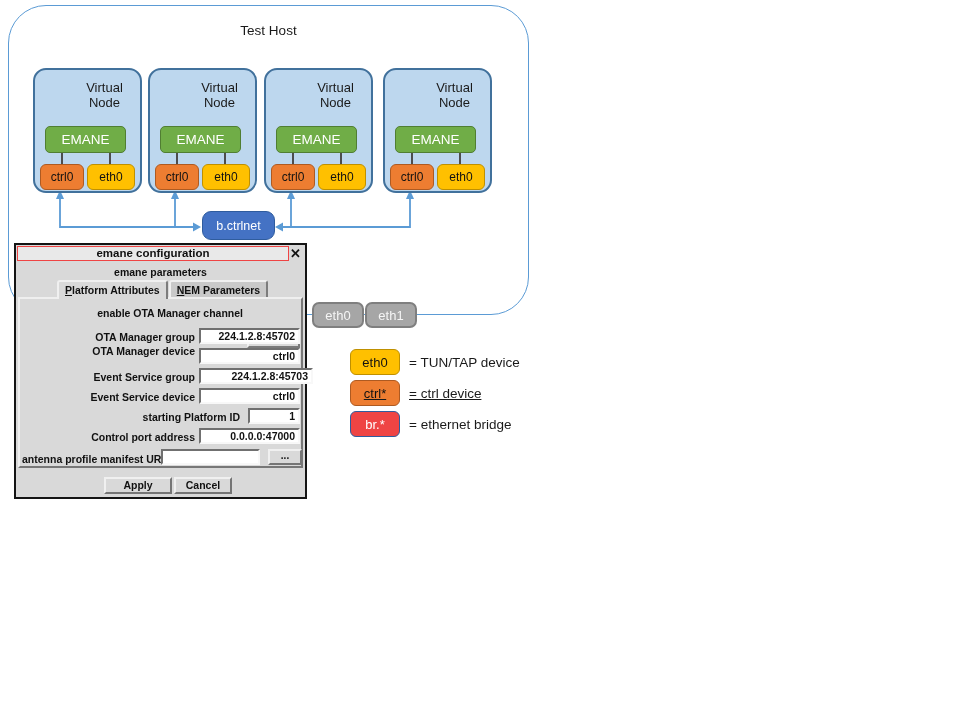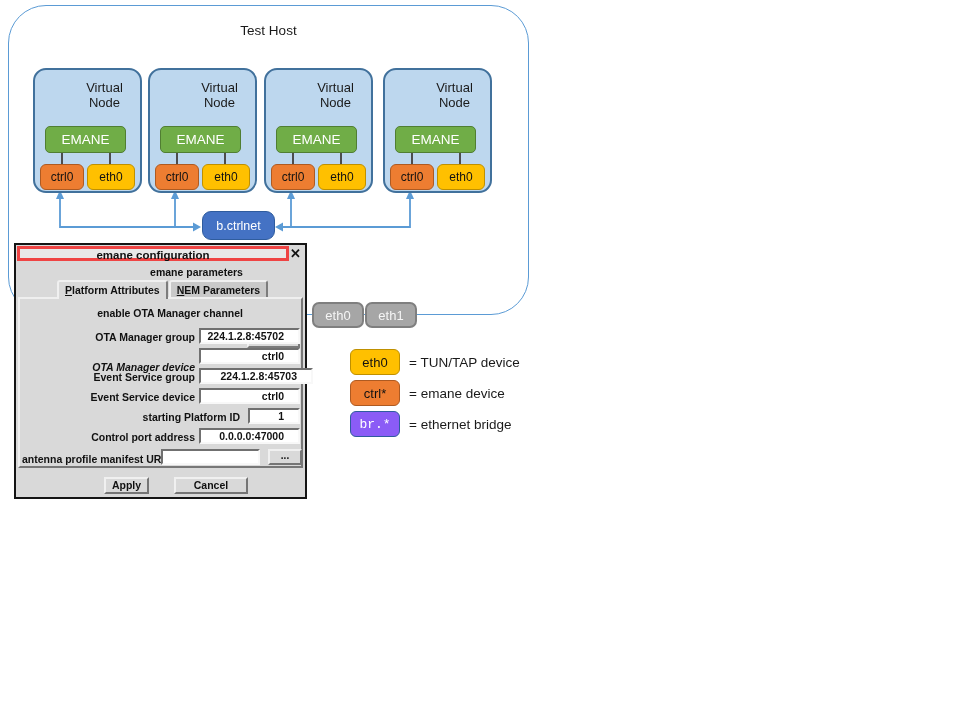--- a/index.html
+++ b/index.html
@@ -45,46 +45,46 @@
 
   .hostif {
     position:absolute; top:302px; width:52px; height:26px; z-index:3;
     background:#A6A6A6; border:2px solid #7F7F7F; border-radius:7px;
     color:#F5F5F5; font-size:13px; display:flex; align-items:center; justify-content:center;
   }
   .hostif-eth0 { left:312px; } .hostif-eth1 { left:365px; }
 
   
   .legend-row { position:absolute; left:350px; height:26px; display:flex; align-items:center; }
-  .legend-row-0 { top:349px; } .legend-row-1 { top:380px; } .legend-row-2 { top:411px; }
+  .legend-row-0 { top:349px; } .legend-row-1 { top:380px;text-decoration:underline; } .legend-row-2 { top:411px; }
   .legend-box {
     width:50px; height:26px; border-radius:6px; flex:0 0 auto;
     display:flex; align-items:center; justify-content:center; font-size:13px; color:#111;
   }
   .legend-box-0 { background:#FFC000; border:1.5px solid #BF9000; }
   .legend-box-1 { background:#ED7D31; border:1.5px solid #AE5A21; }
-  .legend-box-2 { background:#8b5cf6; border:1.5px solid #2F5C9E; color:#fff;font-family:Liberation Mono, monospace; }
+  .legend-box-2 { background:#ef4444; border:1.5px solid #2F5C9E; color:#fff; }
   .legend-label { margin-left:9px; font-size:13.5px; }
 
   
   .dialog {
     position:absolute; left:14px; top:243px; width:293px; height:256px; z-index:10;
     background:#D9D9D9; border:2px solid #141414;
     font-family:"Liberation Sans", sans-serif; font-size:10.5px; font-weight:bold; color:#111;
   }
   .dlg-titlebar {
     position:absolute; left:1px; top:1px; width:272px; height:15px;
-    background:#E9E9E9; border:3px solid #ef4444; cursor:default;
+    background:#E9E9E9; border:1px solid #ef4444; cursor:default;
   }
   .dlg-title { text-align:center; font-size:11.5px; line-height:13px; }
   .dlg-close {
     position:absolute; right:2px; top:1px; width:15px; height:15px;
     font-size:13px; line-height:15px; text-align:center; cursor:pointer;
   }
-  .dlg-subtitle { position:absolute; top:21px; left:0; width:100%; text-align:center;margin-left:36px; }
+  .dlg-subtitle { position:absolute; top:21px; left:0; width:100%; text-align:center; }
 
   .tabs { position:absolute; left:4px; top:35px; display:flex; align-items:flex-start; z-index:3;padding-left:37px; }
   .tab {
     height:17px; line-height:14px; padding:1px 6px 0 6px; background:#D9D9D9;
     border-style:solid; border-width:2px 2px 0 2px;
     border-color:#F0F0F0 #7c7c7c transparent #F0F0F0;
     border-top-left-radius:3px; border-top-right-radius:3px; cursor:pointer; white-space:nowrap;
   }
   .tab-selected { height:19px; }
   .tab-unselected { background:#C9C9C9; margin-left:1px; }
@@ -92,21 +92,21 @@
   .dlg-frame {
     position:absolute; left:2px; top:52px; width:285px; height:171px; z-index:1;
     background:#D9D9D9; border:2px solid; border-color:#EFEFEF #777777 #777777 #EFEFEF;
   }
 
   .f-label { position:absolute; z-index:4; text-align:right; white-space:nowrap; }
   .entry {
     position:absolute; z-index:5; height:16px; background:#fff;
     border:2px solid; border-color:#707070 #F8F8F8 #F8F8F8 #707070;
     font-family:"Liberation Sans", sans-serif; font-size:10.5px; font-weight:bold; color:#111;
-    text-align:right; padding:0 14px 0 1px;
+    text-align:right; padding:0 3px 0 1px;
   }
   .dropdown {
     position:absolute; z-index:4; left:231px; top:59px; width:53px; height:17px;
     background:#D9D9D9; border:2px solid; border-color:#F0F0F0 #7a7a7a #7a7a7a #F0F0F0;
     display:flex; align-items:center; padding:0 4px 0 6px; cursor:pointer;margin-top:27px;
   }
   .dd-text { flex:1; text-align:left; line-height:13px; }
   .dd-ind {
     width:12px; height:5px; background:#D9D9D9; flex:0 0 auto;
     border:1px solid; border-color:#F6F6F6 #6e6e6e #6e6e6e #F6F6F6;
@@ -114,27 +114,27 @@
   .browse-btn {
     position:absolute; z-index:4; left:252px; top:204px; width:34px; height:16px;
     background:#D9D9D9; border:2px solid; border-color:#F0F0F0 #757575 #757575 #F0F0F0;
     text-align:center; line-height:10px; font-size:10px; cursor:pointer;
   }
   .btn {
     position:absolute; z-index:4; top:232px; height:17px;
     background:#D9D9D9; border:2px solid; border-color:#F0F0F0 #757575 #757575 #F0F0F0;
     text-align:center; line-height:13px; cursor:pointer;
   }
-  .btn-apply  { left:88px;  width:45px; }
-  .btn-cancel { left:158px; width:74px; }
+  .btn-apply  { left:88px;  width:68px; }
+  .btn-cancel { left:158px; width:58px; }
 
   
   .lbl-r1 { left:4px; top:62px;  width:223px; }
   .lbl-r2 { left:4px; top:86px;  width:175px; }
-  .lbl-r3 { left:4px; top:116px; width:175px;font-style:italic; }
+  .lbl-r3 { left:4px; top:100px; width:175px; }
   .lbl-r4 { left:4px; top:126px; width:175px; }
   .lbl-r5 { left:4px; top:146px; width:175px; }
   .lbl-r6 { left:4px; top:166px; width:220px;text-align:right; }
   .lbl-r7 { left:4px; top:186px; width:175px; }
   .lbl-r8 { left:6px; top:208px; text-align:left; }
   .ent-r2 { left:183px; top:83px;  width:101px; }
   .ent-r3 { left:183px; top:103px; width:101px; }
   .ent-r4 { left:183px; top:123px; width:114px; }
   .ent-r5 { left:183px; top:143px; width:101px; }
   .ent-r6 { left:232px; top:163px; width:52px; }
@@ -204,21 +204,21 @@
 
   <div class="hostif hostif-eth0">eth0</div>
   <div class="hostif hostif-eth1">eth1</div>
 
   <div class="legend-row legend-row-0">
     <div class="legend-box legend-box-0">eth0</div>
     <div class="legend-label">= TUN/TAP device</div>
   </div>
   <div class="legend-row legend-row-1">
     <div class="legend-box legend-box-1">ctrl*</div>
-    <div class="legend-label">= emane device</div>
+    <div class="legend-label">= ctrl device</div>
   </div>
   <div class="legend-row legend-row-2">
     <div class="legend-box legend-box-2">br.*</div>
     <div class="legend-label">= ethernet bridge</div>
   </div>
 
   <div class="dialog">
     <div class="dlg-titlebar">
       <div class="dlg-title">emane configuration</div>
     </div>

